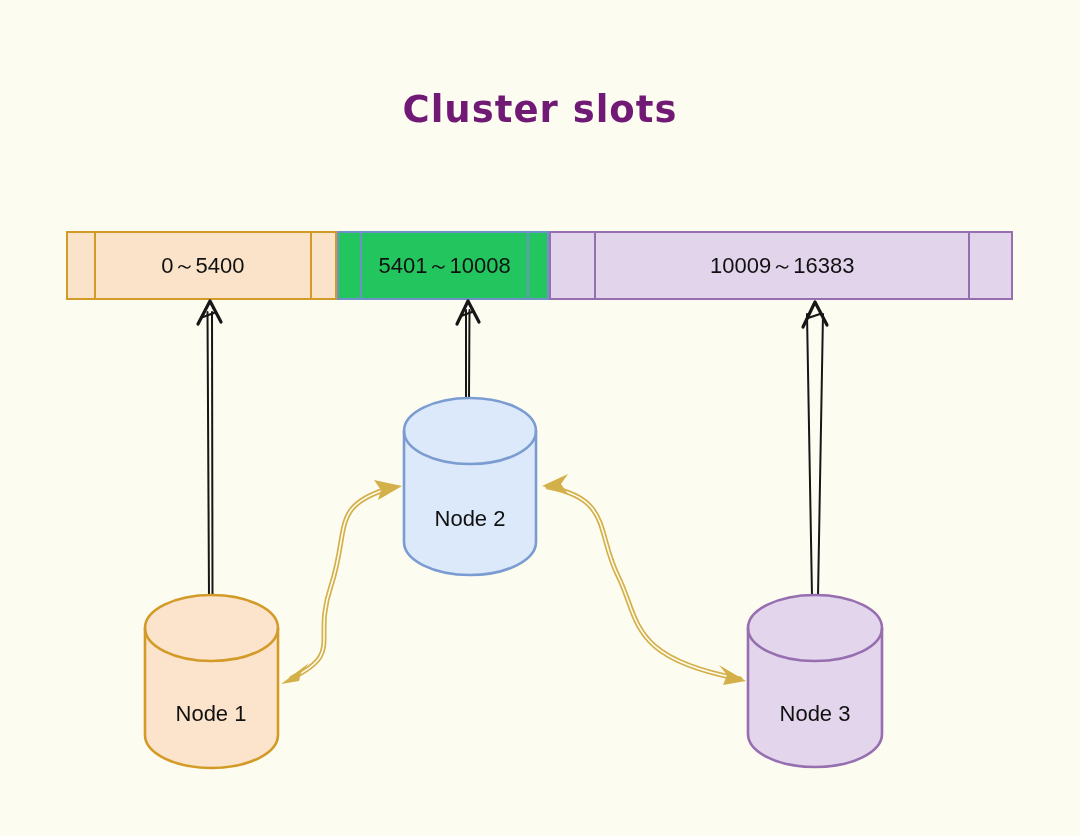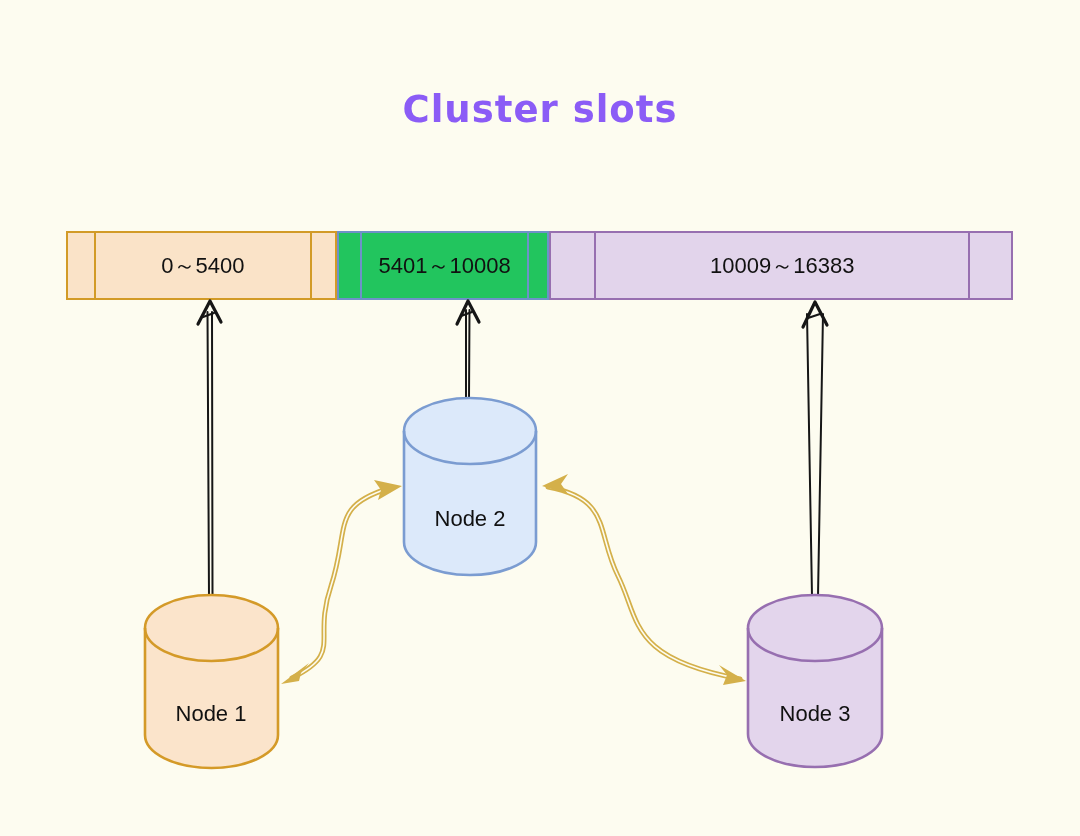--- a/index.html
+++ b/index.html
@@ -14,21 +14,21 @@
     overflow:hidden;
   }
   .diagram-title{
     position:absolute;
     left:0;top:88px;width:1080px;
     text-align:center;
     font-family:"DejaVu Sans",sans-serif;
     font-size:37px;
     font-weight:700;
     letter-spacing:1px;
-    color:#8b5cf6;
+    color:#701a75;
   }
   
   .slot-bar{
     position:absolute;
     left:66px;top:231px;
     width:947px;height:69px;
     display:flex;
   }
   .seg{
     box-sizing:border-box;

